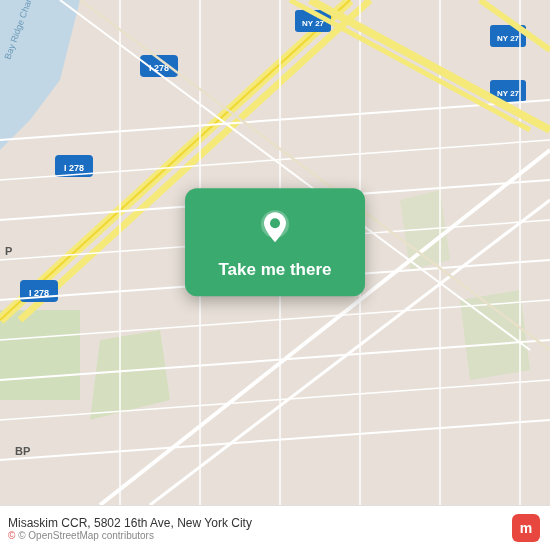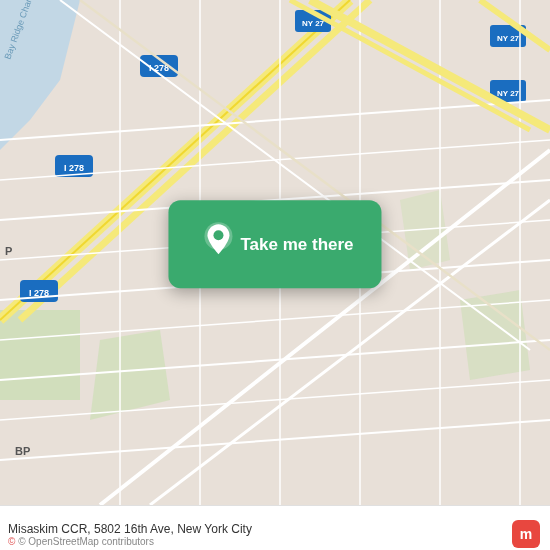--- a/index.html
+++ b/index.html
@@ -32,21 +32,21 @@
     
     .location-card {
       position: absolute;
       top: 50%;
       left: 50%;
       transform: translate(-50%, -60%);
       background: #3aaa6e;
       border-radius: 12px;
       padding: 18px 28px 16px 28px;
       display: flex;
-      flex-direction: row;
+      flex-direction: column;
       align-items: center;
       box-shadow: 0 4px 16px rgba(0,0,0,0.3);
       cursor: pointer;
       min-width: 180px;
     }
 
     .location-pin-icon {
       width: 44px;
       height: 44px;
       margin-bottom: 10px;
@@ -86,21 +86,21 @@
 
     #bottom-info {
       width: 550px;
       position: absolute;
       bottom: 0;
       left: 0;
       background: #fff;
       height: 45px;
       display: flex;
       flex-direction: column;
-      justify-content: flex-end;
+      justify-content: center;
       padding: 2px 10px 2px 8px;
       border-top: 1px solid #e0e0e0;
     }
 
     .bottom-row {
       display: flex;
       align-items: center;
       justify-content: space-between;
       width: 100%;
     }

